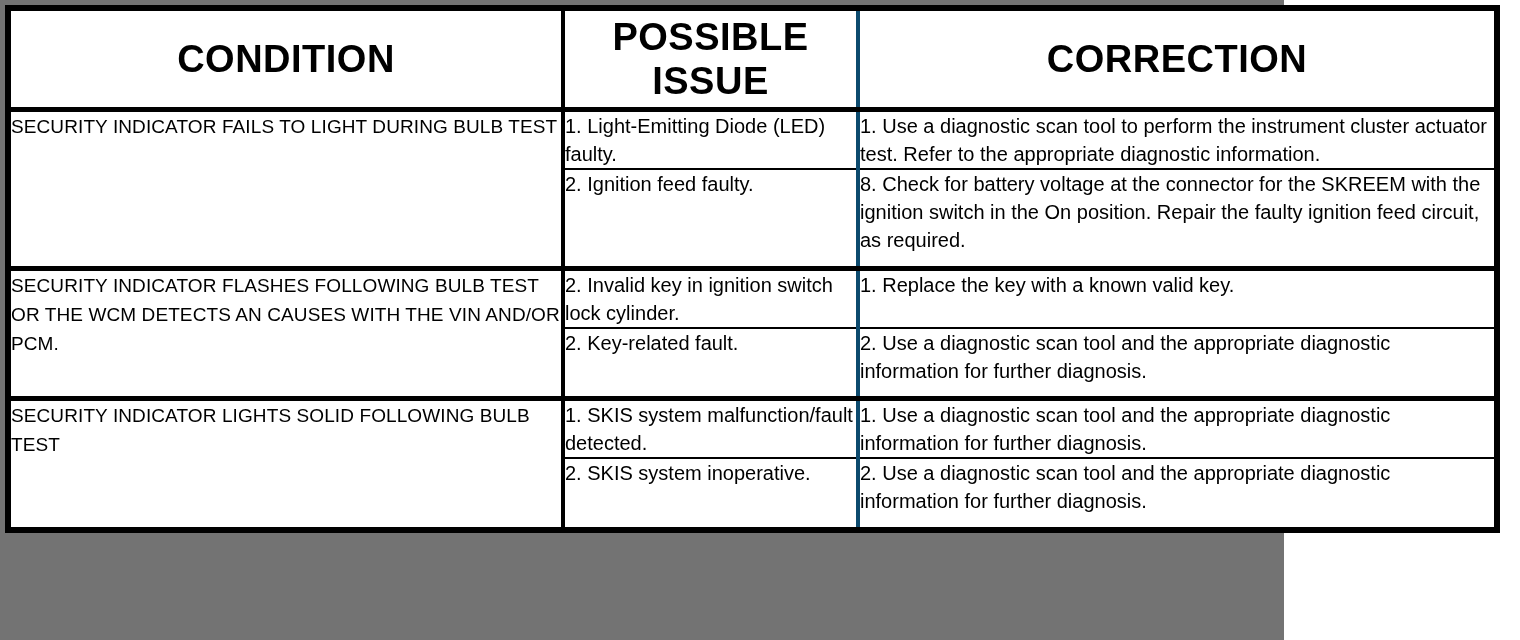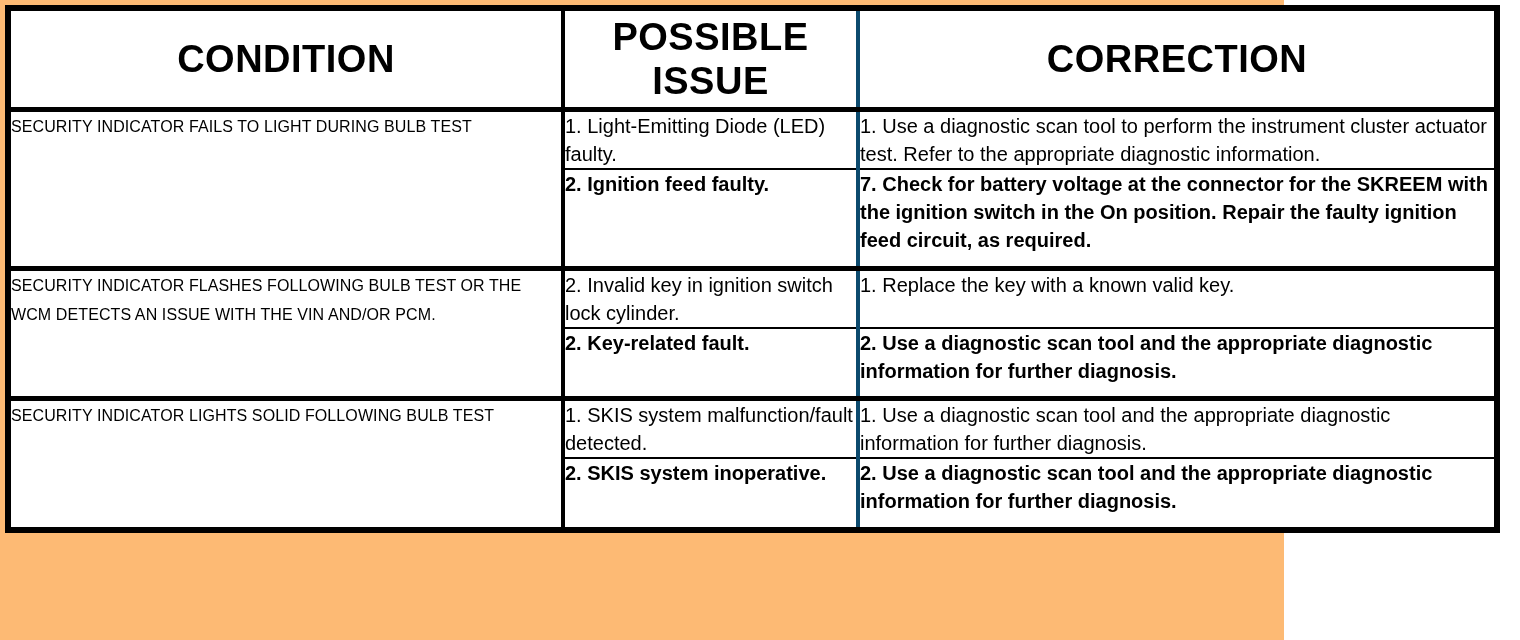--- a/index.html
+++ b/index.html
@@ -12,21 +12,21 @@
     height: 640px;
     font-family: "Liberation Sans", sans-serif;
     color: #000000;
     overflow: hidden;
   }
 
   .sheet {
     position: relative;
     width: 1284px;
     height: 640px;
-    background: #fdba74;
+    background: #737373;
   }
 
   
   .diag-table {
     position: absolute;
     left: 5px;
     top: 5px;
     width: 1495px;
     border-collapse: collapse;
     table-layout: fixed;
@@ -74,28 +74,28 @@
   .hdr-causes { font-size: 38px; }
 
   
   .body-text {
     font-size: 20px;
     line-height: 28px;
     padding: 6px 8px 8px 8px;
     box-sizing: border-box;
   }
   .cond-text {
-    font-size: 16px;
+    font-size: 19px;
     line-height: 29px;
     letter-spacing: 0.1px;
   }
 
   
   .grp-div > td { border-top: 5px solid #000; }
-  .sub-div > td { border-top: 2px solid #000; font-weight: bold; }
+  .sub-div > td { border-top: 2px solid #000; }
 </style>
 </head>
 <body>
 
 <div class="sheet">
 
   <table class="diag-table">
     <colgroup>
       <col class="c-condition">
       <col class="c-causes">
@@ -123,25 +123,25 @@
 
     <tbody>
 
       <tr>
         <td class="cell-condition body-text cond-text" rowspan="2" style="height:105px;">SECURITY INDICATOR FAILS TO LIGHT DURING BULB TEST</td>
         <td class="cell-causes body-text">1. Light-Emitting Diode (LED) faulty.</td>
         <td class="body-text">1. Use a diagnostic scan tool to perform the instrument cluster actuator test. Refer to the appropriate diagnostic information.</td>
       </tr>
       <tr class="sub-div">
         <td class="cell-causes body-text" style="height:100px;">2. Ignition feed faulty.</td>
-        <td class="body-text">7. Check for battery voltage at the connector for the SKREEM with the ignition switch in the On position. Repair the faulty ignition feed circuit, as required.</td>
+        <td class="body-text">8. Check for battery voltage at the connector for the SKREEM with the ignition switch in the On position. Repair the faulty ignition feed circuit, as required.</td>
       </tr>
 
       <tr class="grp-div">
-        <td class="cell-condition body-text cond-text" rowspan="2" style="height:67px;">SECURITY INDICATOR FLASHES FOLLOWING BULB TEST OR THE WCM DETECTS AN ISSUE WITH THE VIN AND/OR PCM.</td>
+        <td class="cell-condition body-text cond-text" rowspan="2" style="height:67px;">SECURITY INDICATOR FLASHES FOLLOWING BULB TEST OR THE WCM DETECTS AN CAUSES WITH THE VIN AND/OR PCM.</td>
         <td class="cell-causes body-text">2. Invalid key in ignition switch lock cylinder.</td>
         <td class="body-text">1. Replace the key with a known valid key.</td>
       </tr>
       <tr class="sub-div">
         <td class="cell-causes body-text" style="height:70px;">2. Key-related fault.</td>
         <td class="body-text">2. Use a diagnostic scan tool and the appropriate diagnostic information for further diagnosis.</td>
       </tr>
 
       <tr class="grp-div">
         <td class="cell-condition body-text cond-text" rowspan="2" style="height:102px;margin-top:36px;">SECURITY INDICATOR LIGHTS SOLID FOLLOWING BULB TEST</td>

